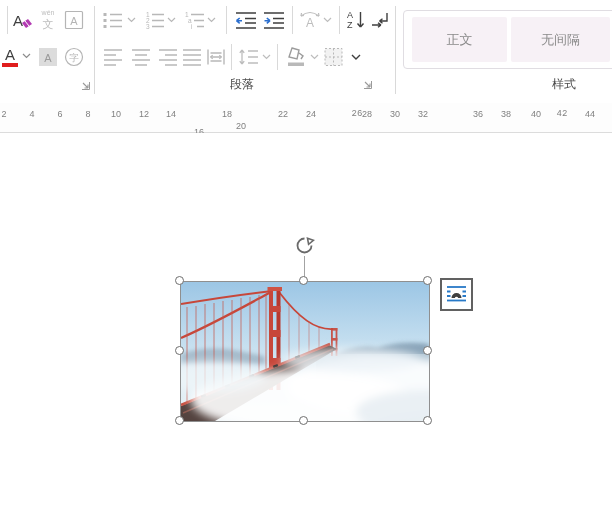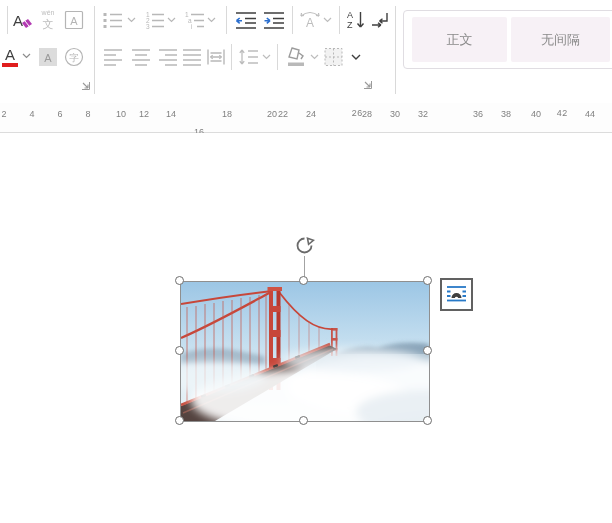--- a/index.html
+++ b/index.html
@@ -247,50 +247,52 @@
         <rect x="3" y="3.5" width="17" height="17" fill="#f2f2f2" stroke="#b8b8b8" stroke-width="1" stroke-dasharray="2,2"></rect>
         <path d="M11.5,3.5 V20.5 M3,12 H20" stroke="#b8b8b8" stroke-width="1" stroke-dasharray="2,2"></path>
       </svg>
     </div>
     <div class="chev" style="left:351px;top:54px;">
       <svg width="10" height="7">
           <path d="M1,1 L5,5 L9,1" fill="none" stroke="#3f3f3f" stroke-width="1.4"></path>
         </svg>
     </div>
 
+    <div class="grp-label" style="left:200px;width:84px;">段落</div>
     <div class="launcher" style="left:362px;top:79px;">
       <svg width="12" height="12">
         <path d="M2,9.5 H9.5 V2" fill="none" stroke="#9a9a9a" stroke-width="1"></path>
         <path d="M3,3 L8,8 M8,8 V4.5 M8,8 H4.5" fill="none" stroke="#9a9a9a" stroke-width="1.1"></path>
       </svg>
     </div>
 
     <div class="vdiv" style="left:395px;top:6px;height:88px;"></div>
 
     <div class="style-gallery">
       <div class="style-btn" style="left:8px;width:95px;">
         <span>正文</span>
       </div>
       <div class="style-btn" style="left:107px;width:99px;">
         <span>无间隔</span>
       </div>
     </div>
+    <div class="grp-label" style="left:524px;width:80px;">样式</div>
   </div>
 
   <div class="ruler">
     <span class="ruler-num" style="left:-6px;">2</span>
     <span class="ruler-num" style="left:22px;">4</span>
     <span class="ruler-num" style="left:50px;">6</span>
     <span class="ruler-num" style="left:78px;">8</span>
-    <span class="ruler-num" style="left:106px;text-align:right;">10</span>
+    <span class="ruler-num" style="left:106px;">10</span>
     <span class="ruler-num" style="left:134px;">12</span>
     <span class="ruler-num" style="left:161px;">14</span>
     <span class="ruler-num" style="left:189px;margin-top:18px;">16</span>
     <span class="ruler-num" style="left:217px;">18</span>
-    <span class="ruler-num" style="left:262px;">20</span>
+    <span class="ruler-num" style="left:231px;margin-top:12px;">20</span>
     <span class="ruler-num" style="left:273px;">22</span>
     <span class="ruler-num" style="left:301px;">24</span>
     <span class="ruler-num" style="left:347px;font-family:Liberation Mono, monospace;">26</span>
     <span class="ruler-num" style="left:357px;">28</span>
     <span class="ruler-num" style="left:385px;">30</span>
     <span class="ruler-num" style="left:413px;">32</span>
     <span class="ruler-num" style="left:440px;margin-top:43px;">34</span>
     <span class="ruler-num" style="left:468px;">36</span>
     <span class="ruler-num" style="left:496px;">38</span>
     <span class="ruler-num" style="left:526px;">40</span>

